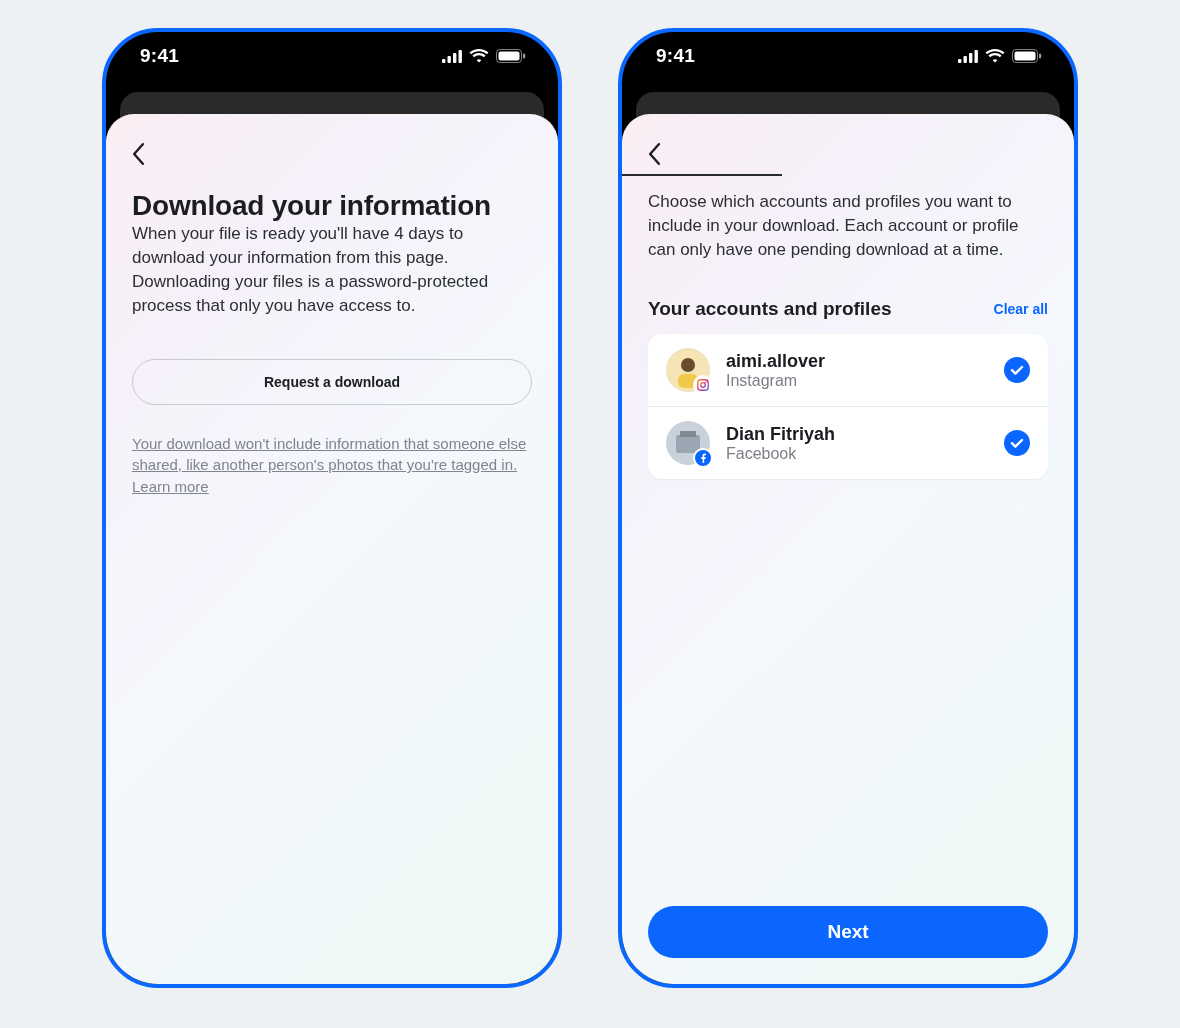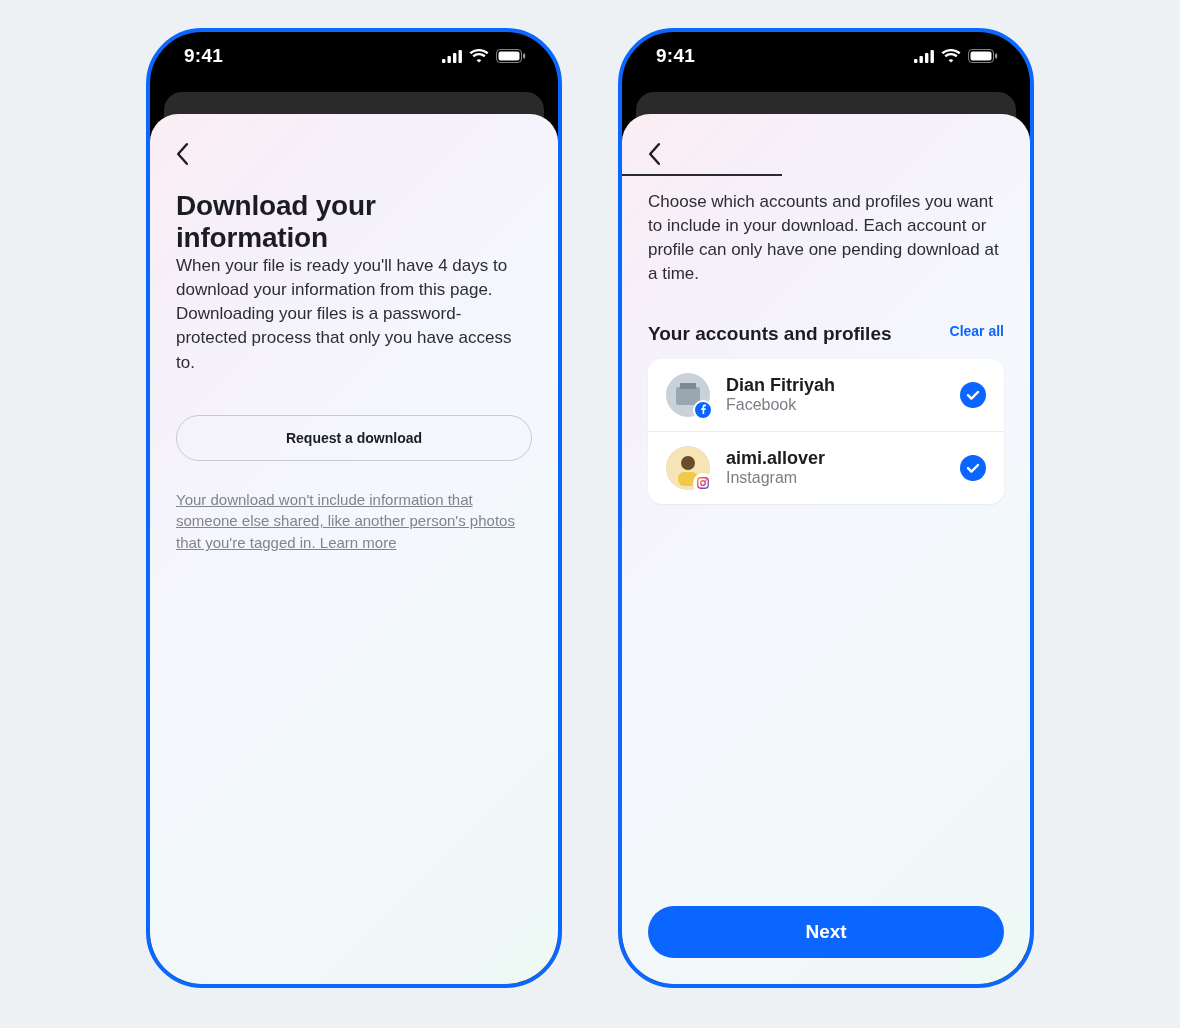--- a/index.html
+++ b/index.html
@@ -10,21 +10,21 @@
     font-family: -apple-system, BlinkMacSystemFont, "Segoe UI", Helvetica, Arial, sans-serif;
     display: flex;
     justify-content: center;
     align-items: flex-start;
     padding-top: 28px;
     gap: 56px;
     overflow: hidden;
   }
 
   .phone {
-    width: 416px;
+    width: 460px;
     height: 960px;
     border: 4px solid #0a67ff;
     border-radius: 56px;
     overflow: hidden;
     position: relative;
     background: #000;
   }
 
   .under-modal-bar {
     position: absolute;
@@ -131,21 +131,21 @@
     font-size: 15px;
     line-height: 1.45;
     color: #7f858c;
     margin-top: 28px;
     text-decoration: underline;
   }
 
   .section-row {
     display: flex;
     justify-content: space-between;
-    align-items: flex-start;
+    align-items: center;
     margin-top: 20px;
     margin-bottom: 14px;
   }
   .section-label {
     font-size: 19px;
     font-weight: 700;
     color: #1b1d21;
   }
   .link-btn {
     background: none;
@@ -300,46 +300,20 @@
     </div>
 
     <p class="page-desc">Choose which accounts and profiles you want to include in your download. Each account or profile can only have one pending download at a time.</p>
 
     <div class="section-row">
       <span class="section-label">Your accounts and profiles</span>
       <button class="link-btn">Clear all</button>
     </div>
 
     <div class="card">
-
-      <div class="row">
-        <div class="avatar-wrap">
-          <div class="avatar">
-            <svg viewBox="0 0 44 44">
-              <circle cx="22" cy="22" r="22" fill="#c9d2da"></circle>
-              <rect x="10" y="14" width="24" height="18" rx="2" fill="#9aa6b2"></rect>
-              <rect x="14" y="10" width="16" height="6" rx="1" fill="#7d8a96"></rect>
-            </svg>
-          </div>
-          <div class="platform-badge badge-fb">
-            <svg width="11" height="11" viewBox="0 0 24 24">
-                <path fill="#fff" d="M13.5 22V13h3l.6-4h-3.6V6.7c0-1.1.3-1.9 1.9-1.9h2V1.2C16.9 1.1 15.8 1 14.5 1 11.8 1 10 2.7 10 5.8V9H7v4h3v9h3.5z"></path>
-              </svg>
-          </div>
-        </div>
-        <div class="row-text">
-          <span class="row-name">Dian Fitriyah</span>
-          <span class="row-sub">Facebook</span>
-        </div>
-        <div class="check-circle">
-          <svg viewBox="0 0 14 14">
-              <path d="M2 7.2 5.4 10.6 12 4" stroke="#fff" stroke-width="2.4" fill="none" stroke-linecap="round" stroke-linejoin="round"></path>
-            </svg>
-        </div>
-      </div>
 
       <div class="row">
         <div class="avatar-wrap">
           <div class="avatar">
             <svg viewBox="0 0 44 44">
               <circle cx="22" cy="22" r="22" fill="#f6e3b6"></circle>
               <circle cx="22" cy="17" r="7" fill="#6b4b2a"></circle>
               <rect x="12" y="26" width="20" height="14" rx="6" fill="#f2c84b"></rect>
             </svg>
           </div>
@@ -361,19 +335,45 @@
         <div class="row-text">
           <span class="row-name">aimi.allover</span>
           <span class="row-sub">Instagram</span>
         </div>
         <div class="check-circle">
           <svg viewBox="0 0 14 14">
               <path d="M2 7.2 5.4 10.6 12 4" stroke="#fff" stroke-width="2.4" fill="none" stroke-linecap="round" stroke-linejoin="round"></path>
             </svg>
         </div>
       </div>
+
+      <div class="row">
+        <div class="avatar-wrap">
+          <div class="avatar">
+            <svg viewBox="0 0 44 44">
+              <circle cx="22" cy="22" r="22" fill="#c9d2da"></circle>
+              <rect x="10" y="14" width="24" height="18" rx="2" fill="#9aa6b2"></rect>
+              <rect x="14" y="10" width="16" height="6" rx="1" fill="#7d8a96"></rect>
+            </svg>
+          </div>
+          <div class="platform-badge badge-fb">
+            <svg width="11" height="11" viewBox="0 0 24 24">
+                <path fill="#fff" d="M13.5 22V13h3l.6-4h-3.6V6.7c0-1.1.3-1.9 1.9-1.9h2V1.2C16.9 1.1 15.8 1 14.5 1 11.8 1 10 2.7 10 5.8V9H7v4h3v9h3.5z"></path>
+              </svg>
+          </div>
+        </div>
+        <div class="row-text">
+          <span class="row-name">Dian Fitriyah</span>
+          <span class="row-sub">Facebook</span>
+        </div>
+        <div class="check-circle">
+          <svg viewBox="0 0 14 14">
+              <path d="M2 7.2 5.4 10.6 12 4" stroke="#fff" stroke-width="2.4" fill="none" stroke-linecap="round" stroke-linejoin="round"></path>
+            </svg>
+        </div>
+      </div>
     </div>
 
     <div class="spacer"></div>
 
     <button class="primary-btn">Next</button>
   </div>
 </div>
 
 </body></html>

